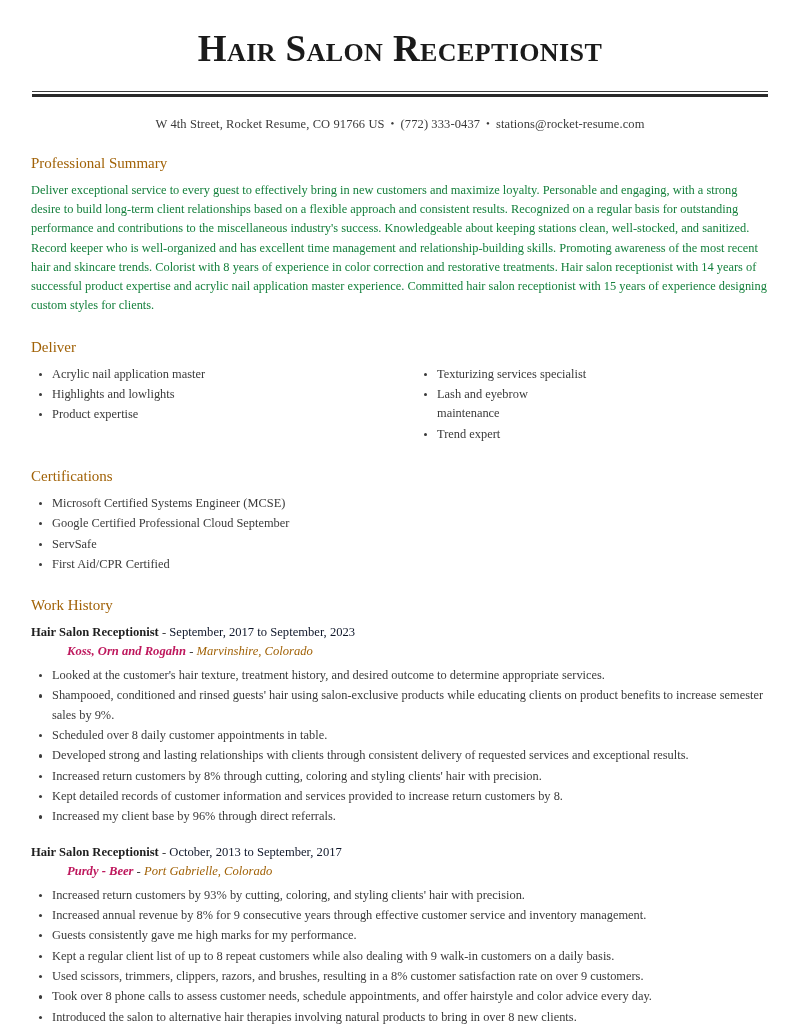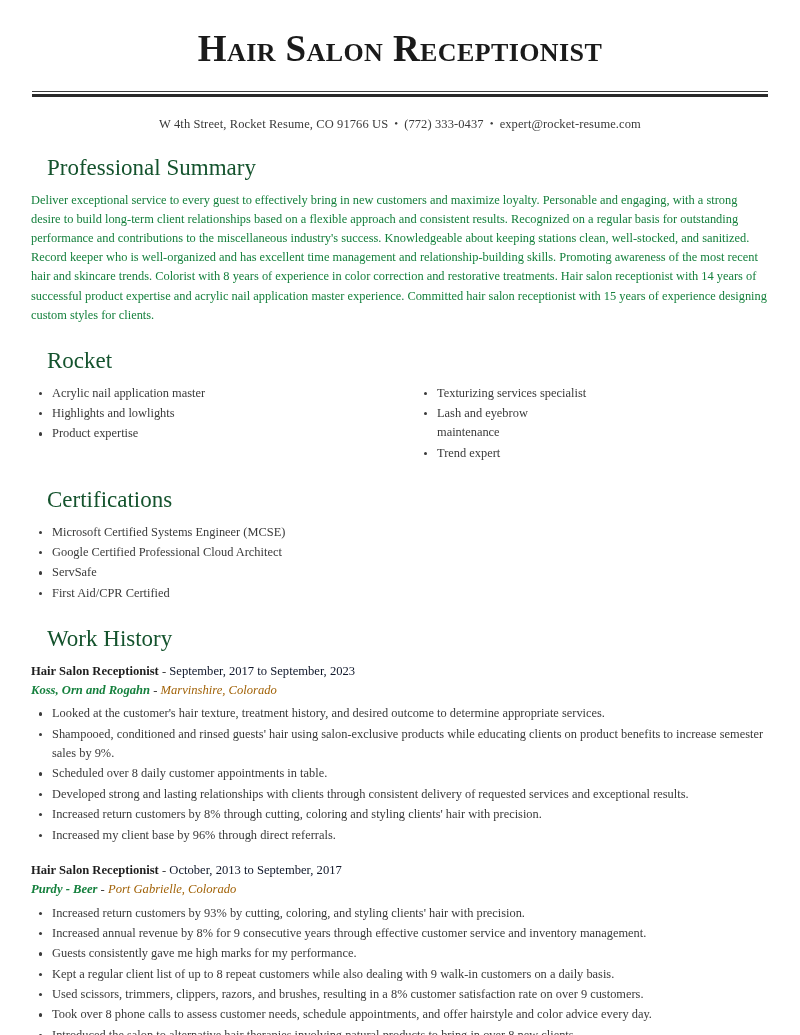--- a/index.html
+++ b/index.html
@@ -71,23 +71,23 @@
     vertical-align: 1px;
   }
 
   
   .section {
     margin-top: 22px;
   }
   .section-heading {
     font-family: "Liberation Serif", "DejaVu Serif", serif;
     font-weight: 400;
-    font-size: 23px;
-    color: #14532d;
-    margin: 0 0 9px 16px;
+    font-size: 15px;
+    color: #a16207;
+    margin: 0 0 9px 0;
     line-height: 1.2;
   }
 
   .summary-text {
     font-size: 12.4px;
     line-height: 1.55;
     color: #15803d;
     margin: 0;
     text-align: left;
   }
@@ -162,70 +162,71 @@
   }
   .job-line-2 {
     font-size: 12.6px;
     line-height: 1.5;
     color: #2e2e2e;
     margin-bottom: 5px;
   }
   .job-company {
     font-weight: 700;
     font-style: italic;
-    color: #15803d;
+    color: #be185d;
+    margin-left: 36px;
   }
   .job-location {
     font-style: italic;
     color: #a16207;
   }
 </style>
 </head>
 <body>
 
 <div class="page">
 
   <h1 class="doc-title">Hair Salon Receptionist</h1>
 
   <div class="rule-wrap">
     <div class="rule-thin"></div>
     <div class="rule-gap"></div>
     <div class="rule-thick"></div>
   </div>
 
   <div class="contact-line">
-    <span>W 4th Street, Rocket Resume, CO 91766 US</span><span class="contact-sep">•</span><span>(772) 333-0437</span><span class="contact-sep">•</span><span>expert@rocket-resume.com</span>
+    <span>W 4th Street, Rocket Resume, CO 91766 US</span><span class="contact-sep">•</span><span>(772) 333-0437</span><span class="contact-sep">•</span><span>stations@rocket-resume.com</span>
   </div>
 
   <div class="section">
     <h2 class="section-heading">Professional Summary</h2>
     <p class="summary-text">Deliver exceptional service to every guest to effectively bring in new customers and maximize loyalty. Personable and engaging, with a strong desire to build long-term client relationships based on a flexible approach and consistent results. Recognized on a regular basis for outstanding performance and contributions to the miscellaneous industry's success. Knowledgeable about keeping stations clean, well-stocked, and sanitized. Record keeper who is well-organized and has excellent time management and relationship-building skills. Promoting awareness of the most recent hair and skincare trends. Colorist with 8 years of experience in color correction and restorative treatments. Hair salon receptionist with 14 years of successful product expertise and acrylic nail application master experience. Committed hair salon receptionist with 15 years of experience designing custom styles for clients.</p>
   </div>
 
   <div class="section">
-    <h2 class="section-heading">Rocket</h2>
+    <h2 class="section-heading">Deliver</h2>
     <div class="two-col">
       <ul class="bullets col-right">
         <li>Acrylic nail application master</li>
         <li>Highlights and lowlights</li>
         <li>Product expertise</li>
       </ul>
       <ul class="bullets col-left">
         <li>Texturizing services specialist</li>
         <li>Lash and eyebrow maintenance</li>
         <li>Trend expert</li>
       </ul>
     </div>
   </div>
 
   <div class="section">
     <h2 class="section-heading">Certifications</h2>
     <ul class="bullets">
       <li>Microsoft Certified Systems Engineer (MCSE)</li>
-      <li>Google Certified Professional Cloud Architect</li>
+      <li>Google Certified Professional Cloud September</li>
       <li>ServSafe</li>
       <li>First Aid/CPR Certified</li>
     </ul>
   </div>
 
   <div class="section">
     <h2 class="section-heading">Work History</h2>
 
     <div class="job">
       <div class="job-line-1">
@@ -233,20 +234,21 @@
       </div>
       <div class="job-line-2">
         <span class="job-company">Koss, Orn and Rogahn</span><span class="job-dash"> - </span><span class="job-location">Marvinshire, Colorado</span>
       </div>
       <ul class="bullets">
         <li>Looked at the customer's hair texture, treatment history, and desired outcome to determine appropriate services.</li>
         <li>Shampooed, conditioned and rinsed guests' hair using salon-exclusive products while educating clients on product benefits to increase semester sales by 9%.</li>
         <li>Scheduled over 8 daily customer appointments in table.</li>
         <li>Developed strong and lasting relationships with clients through consistent delivery of requested services and exceptional results.</li>
         <li>Increased return customers by 8% through cutting, coloring and styling clients' hair with precision.</li>
+        <li>Kept detailed records of customer information and services provided to increase return customers by 8.</li>
         <li>Increased my client base by 96% through direct referrals.</li>
       </ul>
     </div>
 
     <div class="job">
       <div class="job-line-1">
         <span class="job-title">Hair Salon Receptionist</span><span class="job-dash"> - </span><span class="job-dates">October, 2013 to September, 2017</span>
       </div>
       <div class="job-line-2">
         <span class="job-company">Purdy - Beer</span><span class="job-dash"> - </span><span class="job-location">Port Gabrielle, Colorado</span>

